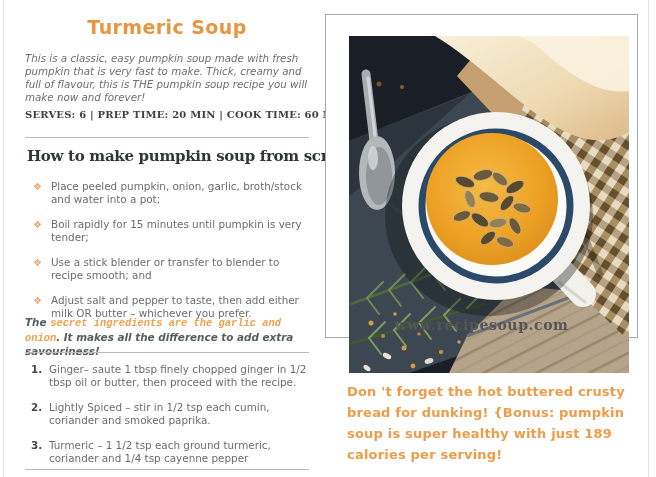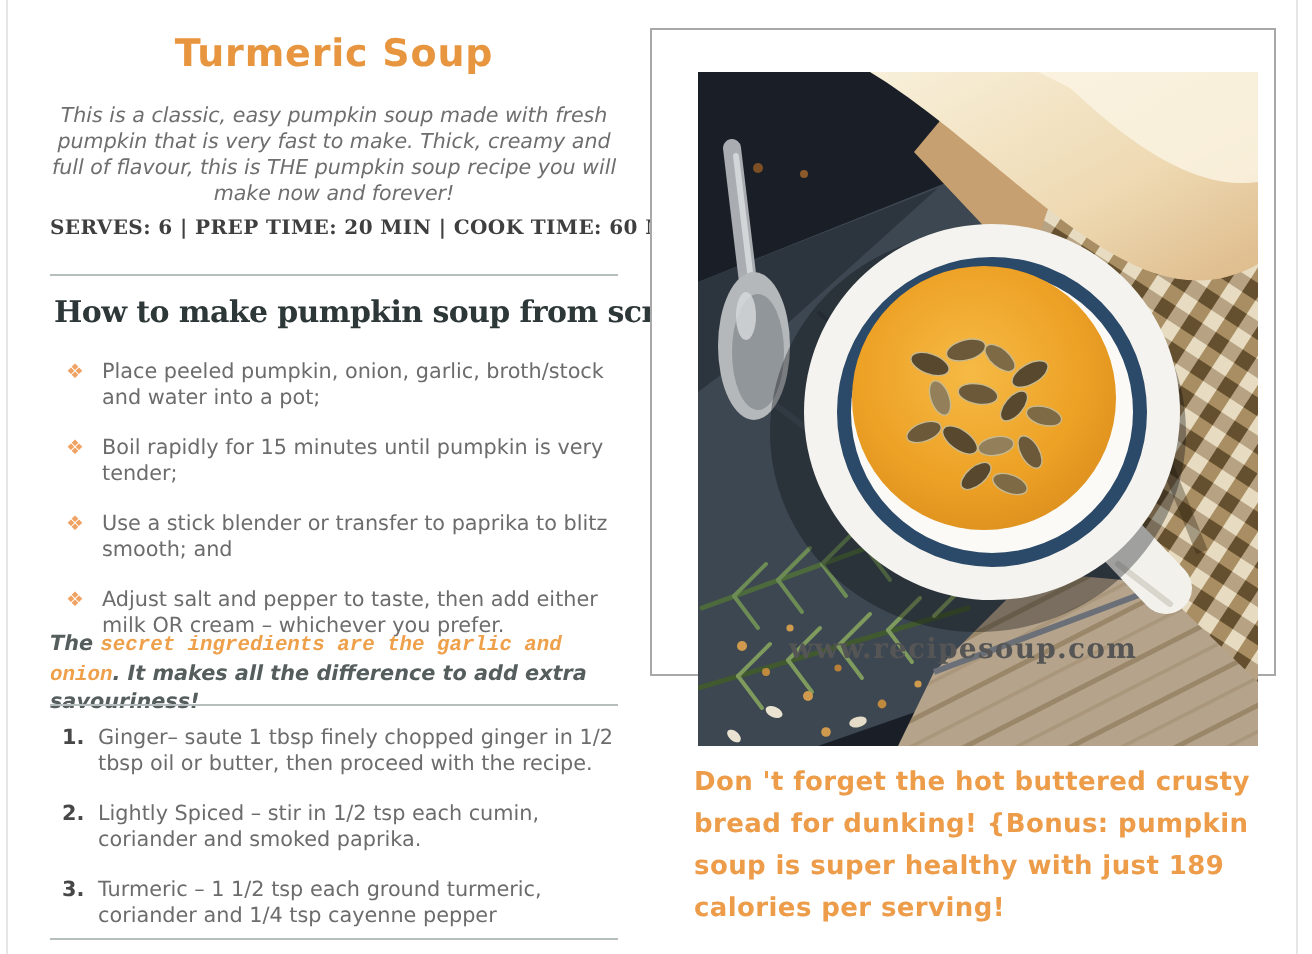--- a/index.html
+++ b/index.html
@@ -5,21 +5,21 @@
   html,body{margin:0;padding:0;background:#fff;}
   .page{position:relative;width:656px;height:477px;background:#ffffff;overflow:hidden;
         font-family:"DejaVu Sans",sans-serif;}
   .edge{position:absolute;top:0;bottom:0;width:1px;background:#e6e6e6;}
   .edge.l{left:3px;} .edge.r{left:648px;}
 
   
   .left-col{position:absolute;left:25px;top:0;width:284px;height:477px;}
   .title{position:absolute;left:0;top:16px;width:100%;text-align:center;
          font-size:19px;font-weight:bold;color:#E8953F;letter-spacing:0.4px;}
-  .intro{position:absolute;left:0;top:52px;width:100%;text-align:center;
+  .intro{position:absolute;left:0;top:52px;width:100%;
          font-style:italic;color:#6e6e6e;font-size:10.3px;line-height:13px;}
   .meta{position:absolute;left:0;top:109px;width:100%;text-align:center;white-space:nowrap;
         font-family:"DejaVu Serif",serif;font-weight:bold;font-size:10px;
         color:#3f3f3f;letter-spacing:0.2px;}
   .hr{position:absolute;left:0;width:284px;height:0;border-top:1px solid #b6bebe;}
   .hr1{top:137px;} .hr2{top:352px;} .hr3{top:469px;}
   .sec-head{position:absolute;left:2px;top:147px;white-space:nowrap;
             font-family:"DejaVu Serif",serif;font-weight:bold;font-size:15px;
             letter-spacing:-0.3px;color:#2e3737;}
   .blist{position:absolute;left:0;top:180px;width:284px;list-style:none;margin:0;padding:0;}
@@ -63,25 +63,25 @@
       <li>
         <span class="blt">❖</span>
         <span>Place peeled pumpkin, onion, garlic, broth/stock and water into a pot;</span>
       </li>
       <li>
         <span class="blt">❖</span>
         <span>Boil rapidly for 15 minutes until pumpkin is very tender;</span>
       </li>
       <li>
         <span class="blt">❖</span>
-        <span>Use a stick blender or transfer to paprika to blitz smooth; and</span>
-      </li>
-      <li>
-        <span class="blt">❖</span>
-        <span>Adjust salt and pepper to taste, then add either milk OR cream – whichever you prefer.</span>
+        <span>Use a stick blender or transfer to blender to recipe smooth; and</span>
+      </li>
+      <li>
+        <span class="blt">❖</span>
+        <span>Adjust salt and pepper to taste, then add either milk OR butter – whichever you prefer.</span>
       </li>
     </ul>
 
     <div class="note"><span>The </span><span class="hl">secret ingredients are the garlic and onion</span><span>. It makes all the difference to add extra savouriness!</span></div>
 
     <div class="hr hr2"></div>
 
     <div class="steps">
       <div class="step">
         <span class="num">1.</span>

